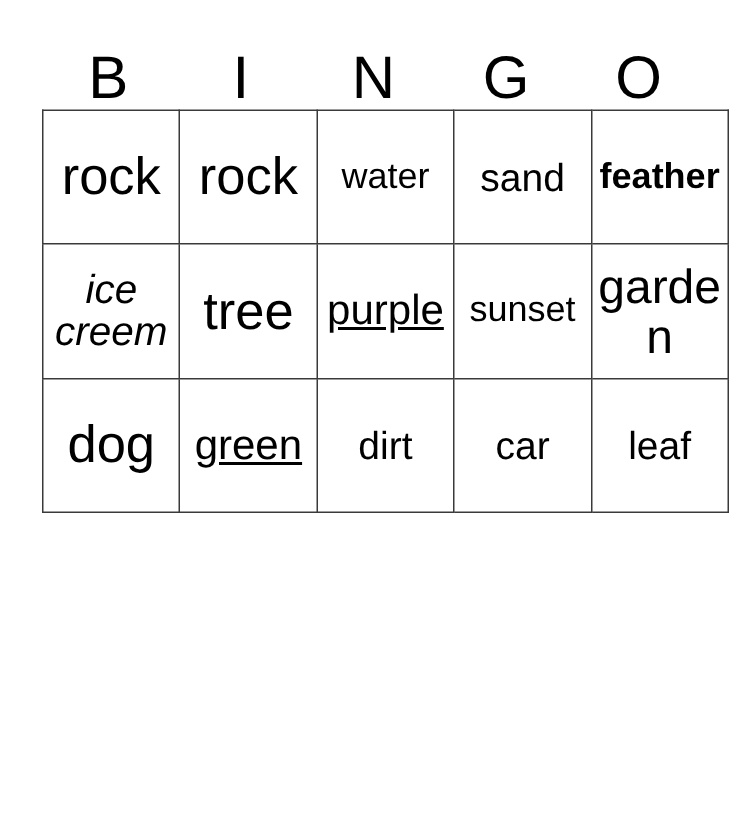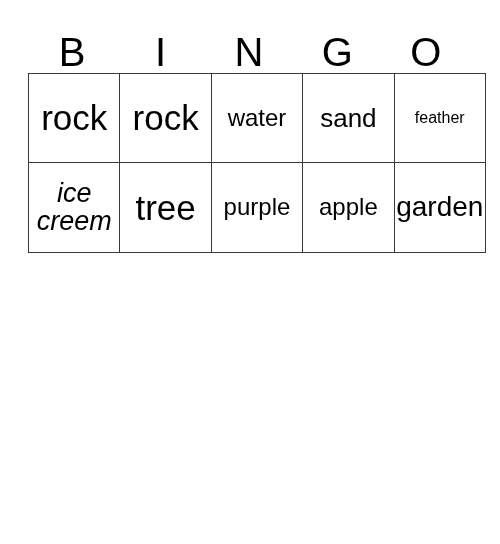--- a/index.html
+++ b/index.html
@@ -62,23 +62,23 @@
     display: block;
     width: 100%;
     text-align: center;
     color: #000000;
     line-height: 1.02;
     white-space: pre-line;
     word-break: break-word;
   }
 
   
-  .fs-xs  { font-size: 16px; }
-  .fs-s   { font-size: 28px; }
-  .fs-m   { font-size: 24px; }
+  .fs-xs  { font-size: 24px; font-weight: bold; }
+  .fs-s   { font-size: 32px; }
+  .fs-m   { font-size: 28px; text-decoration: underline; }
   .fs-ml  { font-size: 27px; font-style: italic; }
   .fs-l   { font-size: 24px; }
   .fs-xl  { font-size: 26px; }
   .fs-xxl { font-size: 35px; }
 </style>
 </head>
 <body>
 
 <div id="bingo-card">
 
@@ -114,22 +114,39 @@
             <span class="cell-text fs-ml">ice
 creem</span>
           </td>
         <td>
             <span class="cell-text fs-xxl">tree</span>
           </td>
         <td>
             <span class="cell-text fs-m">purple</span>
           </td>
         <td>
-            <span class="cell-text fs-l">apple</span>
+            <span class="cell-text fs-l">sunset</span>
           </td>
         <td>
             <span class="cell-text fs-s">garden</span>
+          </td>
+      </tr>
+      <tr>
+        <td>
+            <span class="cell-text fs-xxl">dog</span>
+          </td>
+        <td>
+            <span class="cell-text fs-m">green</span>
+          </td>
+        <td>
+            <span class="cell-text fs-xl">dirt</span>
+          </td>
+        <td>
+            <span class="cell-text fs-xl">car</span>
+          </td>
+        <td>
+            <span class="cell-text fs-xl">leaf</span>
           </td>
       </tr>
     </tbody>
   </table>
 
 </div>
 
 </body></html>

